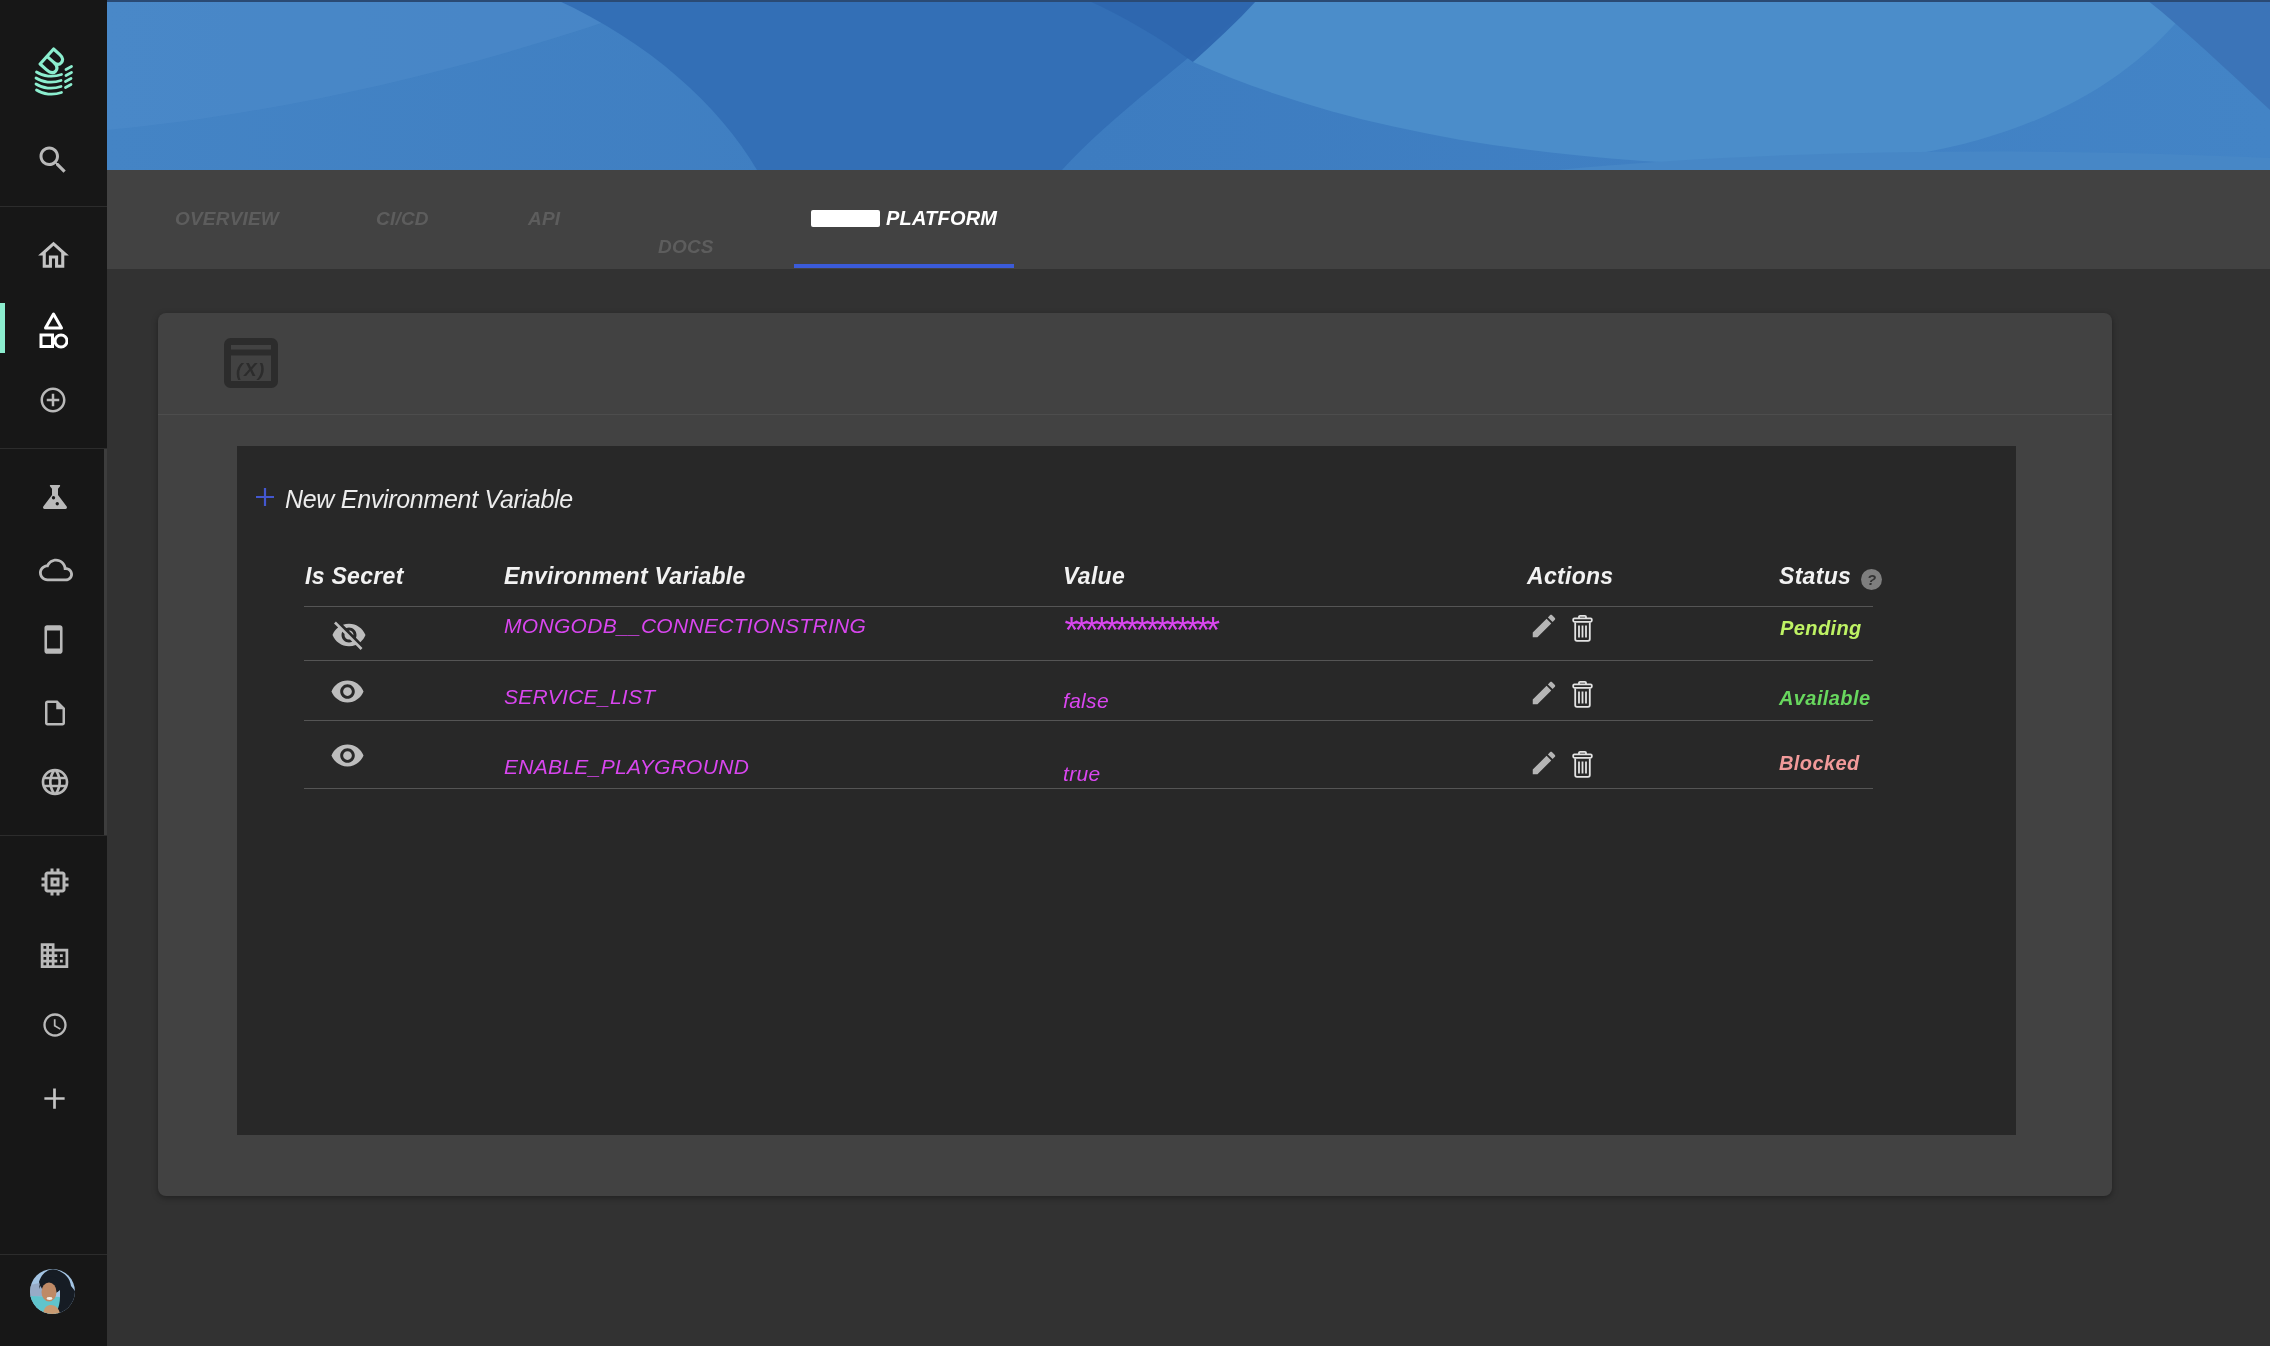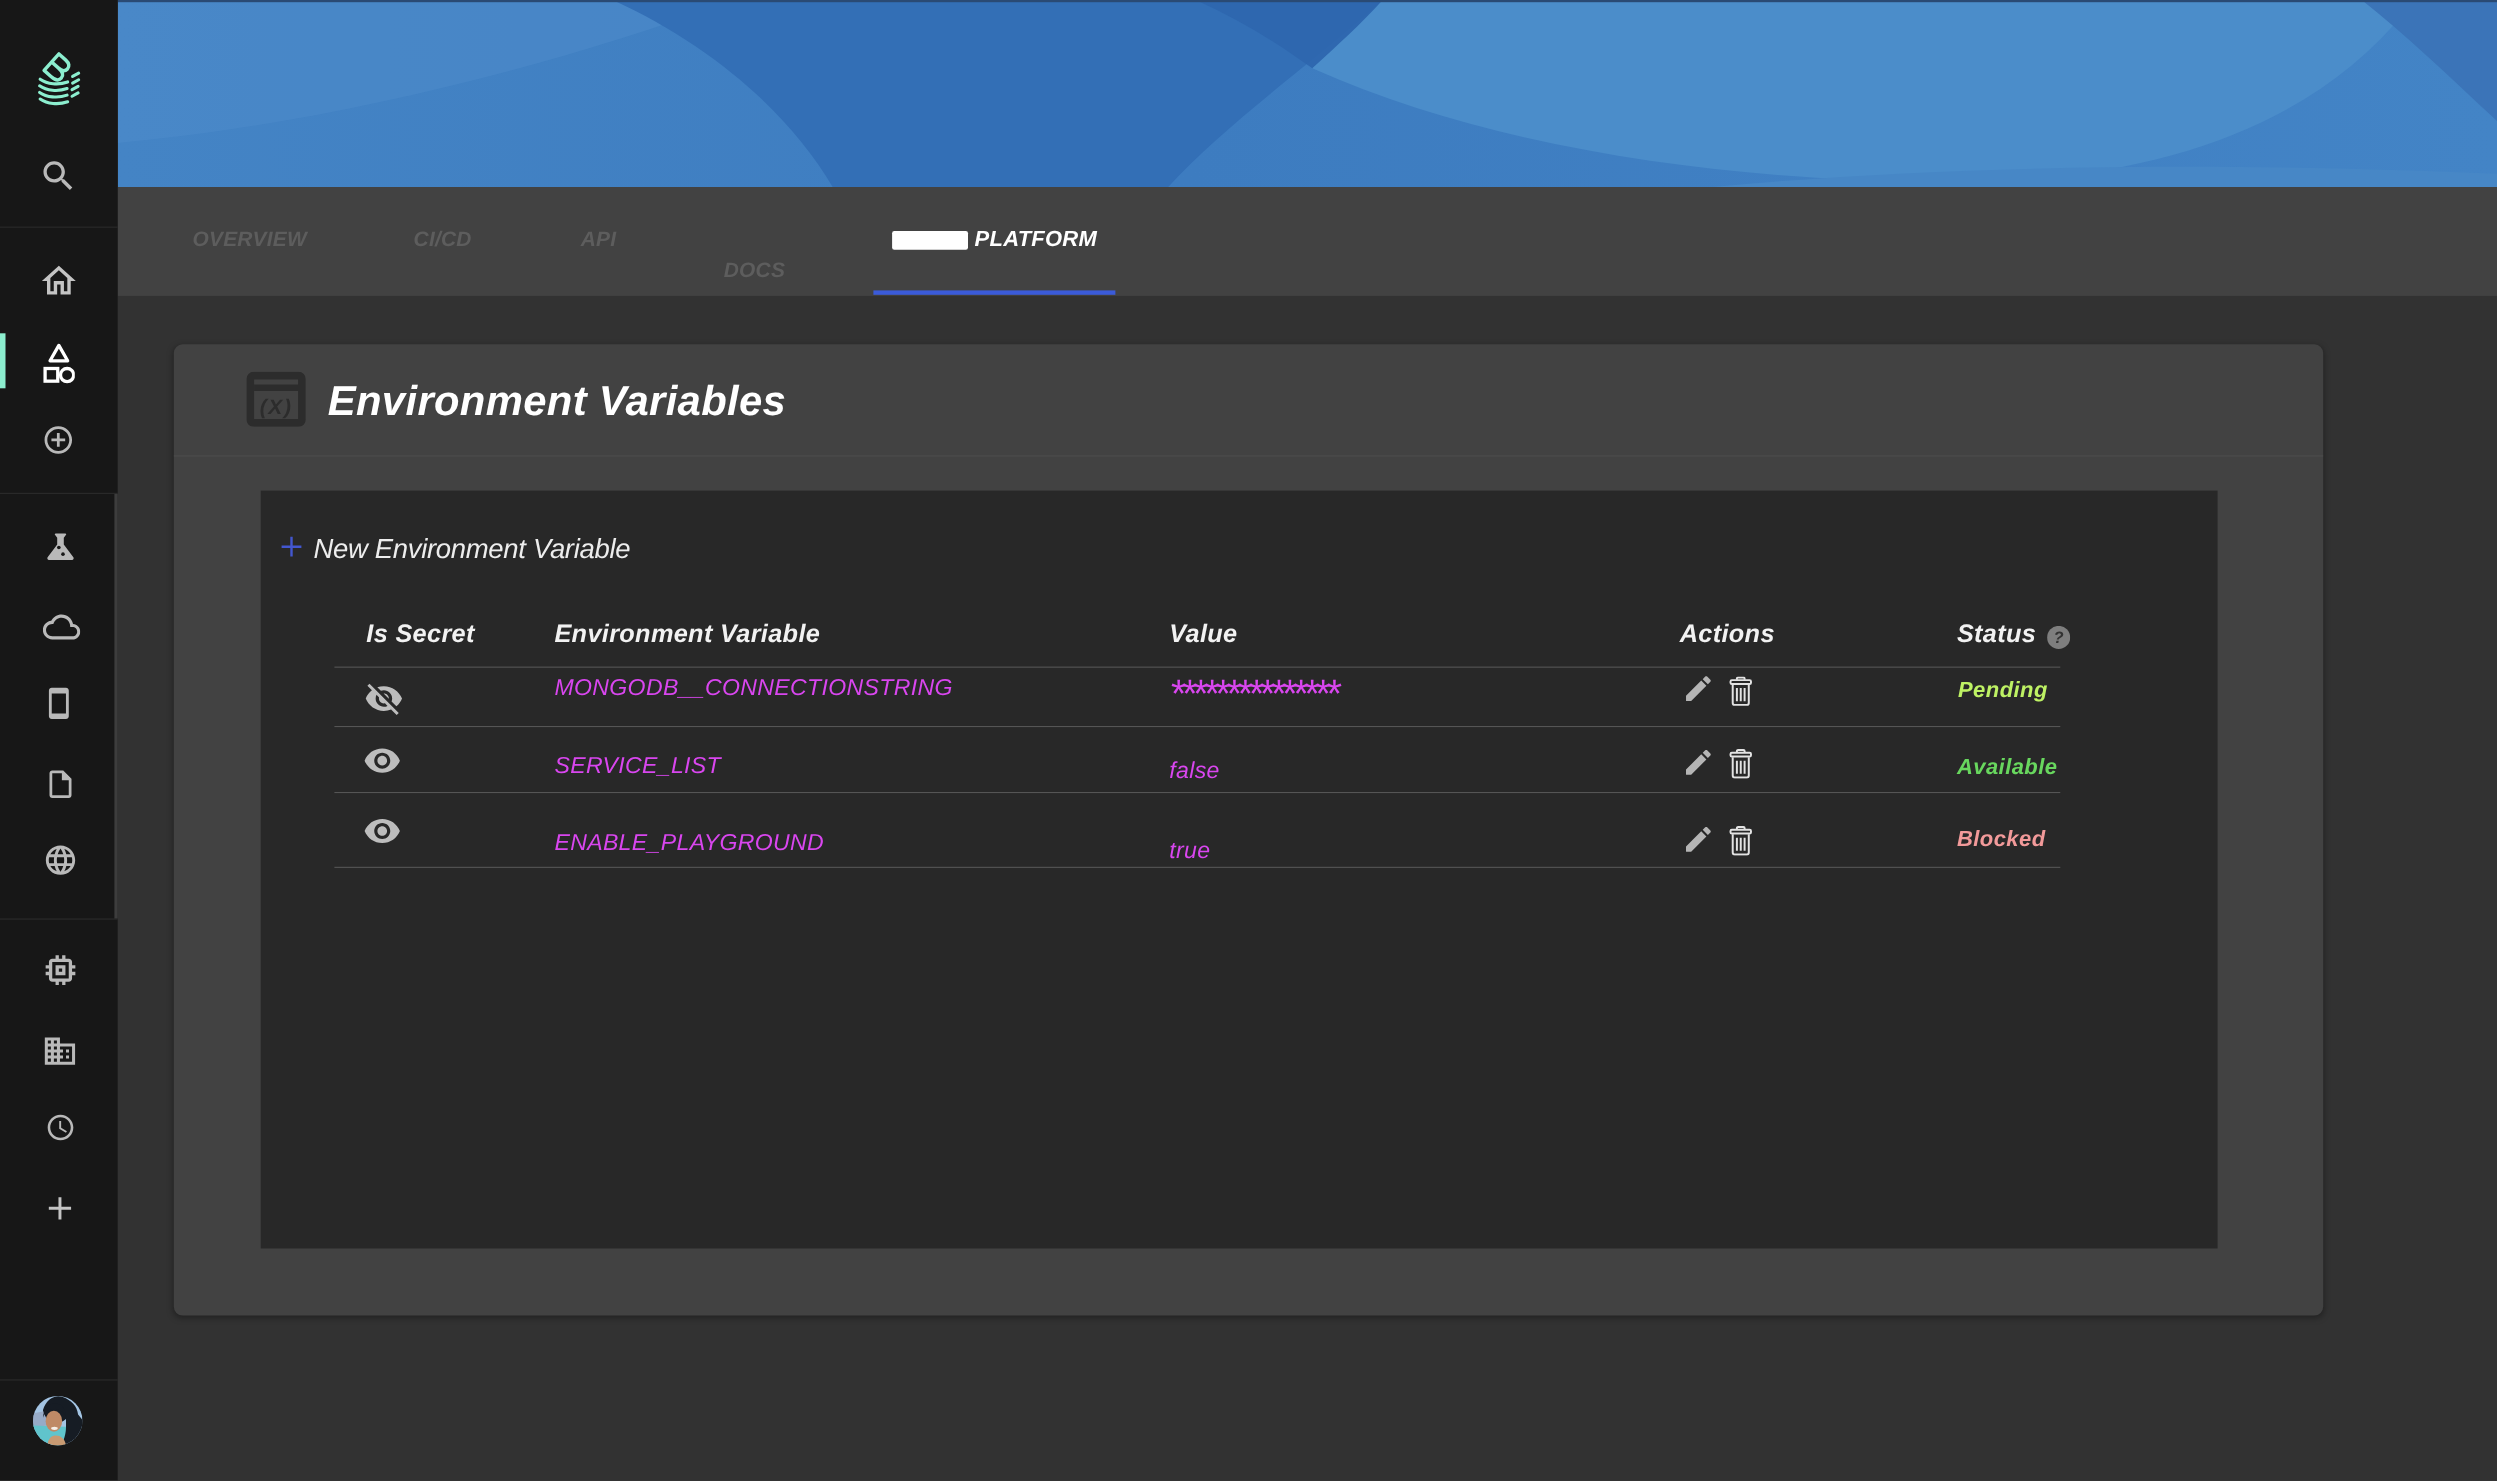--- a/index.html
+++ b/index.html
@@ -72,21 +72,20 @@
   <span class="tab" style="left:175px;">OVERVIEW</span>
   <span class="tab" style="left:376px;">CI/CD</span>
   <span class="tab" style="left:528px;">API</span>
   <span class="tab" style="left:658px;margin-top:28px;">DOCS</span>
   <span class="tab" style="left:886px; color:#ffffff; font-size:20px; top:207px;">PLATFORM</span>
   <div class="abs" id="whitebox"></div>
   <div class="abs" id="tab-underline"></div>
 
   <div class="abs" id="card"></div>
   <div class="abs" id="cardhead-div"></div>
-  <span class="abs" id="cardtitle">Environment Variables</span>
   <div class="abs" id="innerpanel"></div>
 
   <svg class="abs" style="left:224px; top:338px;" width="54" height="50" viewBox="0 0 54 50">
     <g fill="none" stroke="#2c2c2c">
       <rect x="3.5" y="3.5" width="47" height="43" rx="3" stroke-width="7"></rect>
       <line x1="7" y1="14.5" x2="47" y2="14.5" stroke-width="6"></line>
     </g>
     <text x="27" y="38" font-size="19" font-weight="bold" fill="#2c2c2c" text-anchor="middle" font-family="Liberation Sans, sans-serif" letter-spacing="1.5">(X)</text>
   </svg>
 
@@ -144,21 +143,21 @@
     <g fill="none" stroke="#e3e3e3" stroke-width="1.8">
       <path d="M9,3 L9,1.8 C9,1.2 9.5,0.9 10,0.9 L15,0.9 C15.5,0.9 16,1.2 16,1.8 L16,3"></path>
       <rect x="3.2" y="3.3" width="18.6" height="3.5" rx="1.2"></rect>
       <path d="M5.2,7.4 L5.2,24 C5.2,25 6,25.8 7,25.8 L18,25.8 C19,25.8 19.8,25 19.8,24 L19.8,7.4"></path>
       <line x1="9" y1="10.5" x2="9" y2="22.5"></line>
       <line x1="12.5" y1="10.5" x2="12.5" y2="22.5"></line>
       <line x1="16" y1="10.5" x2="16" y2="22.5"></line>
     </g>
   </svg>
 
-  <span class="th" style="left:305px; top:563px;margin-left:28px;">Is Secret</span>
+  <span class="th" style="left:305px; top:563px;">Is Secret</span>
   <span class="th" style="left:504px; top:563px;">Environment Variable</span>
   <span class="th" style="left:1063px; top:563px;">Value</span>
   <span class="th" style="left:1527px; top:563px;">Actions</span>
   <span class="th" style="left:1779px; top:563px;">Status</span>
 
   <div class="tdiv" style="top:606px;"></div>
   <div class="tdiv" style="top:660px;"></div>
   <div class="tdiv" style="top:720px;"></div>
   <div class="tdiv" style="top:788px;"></div>
 

